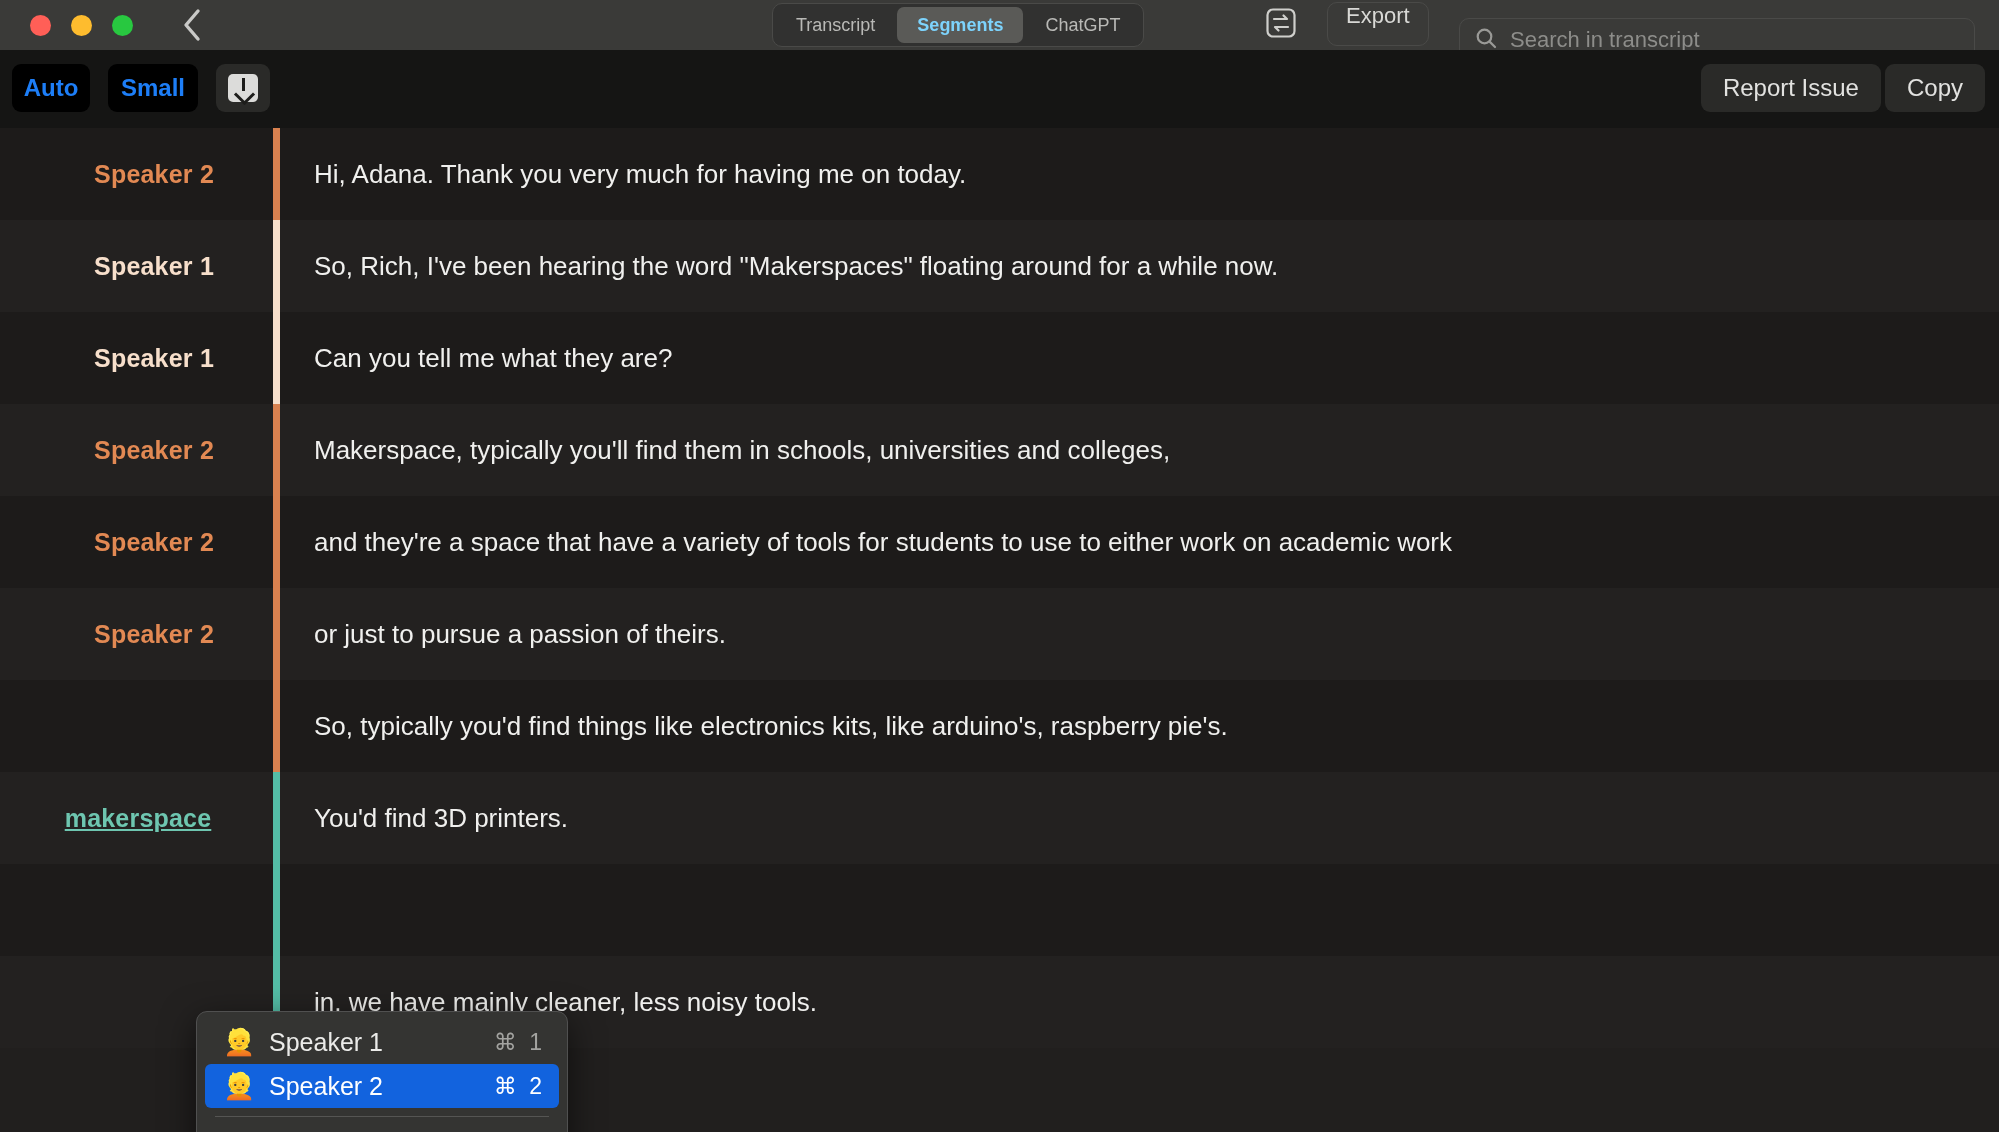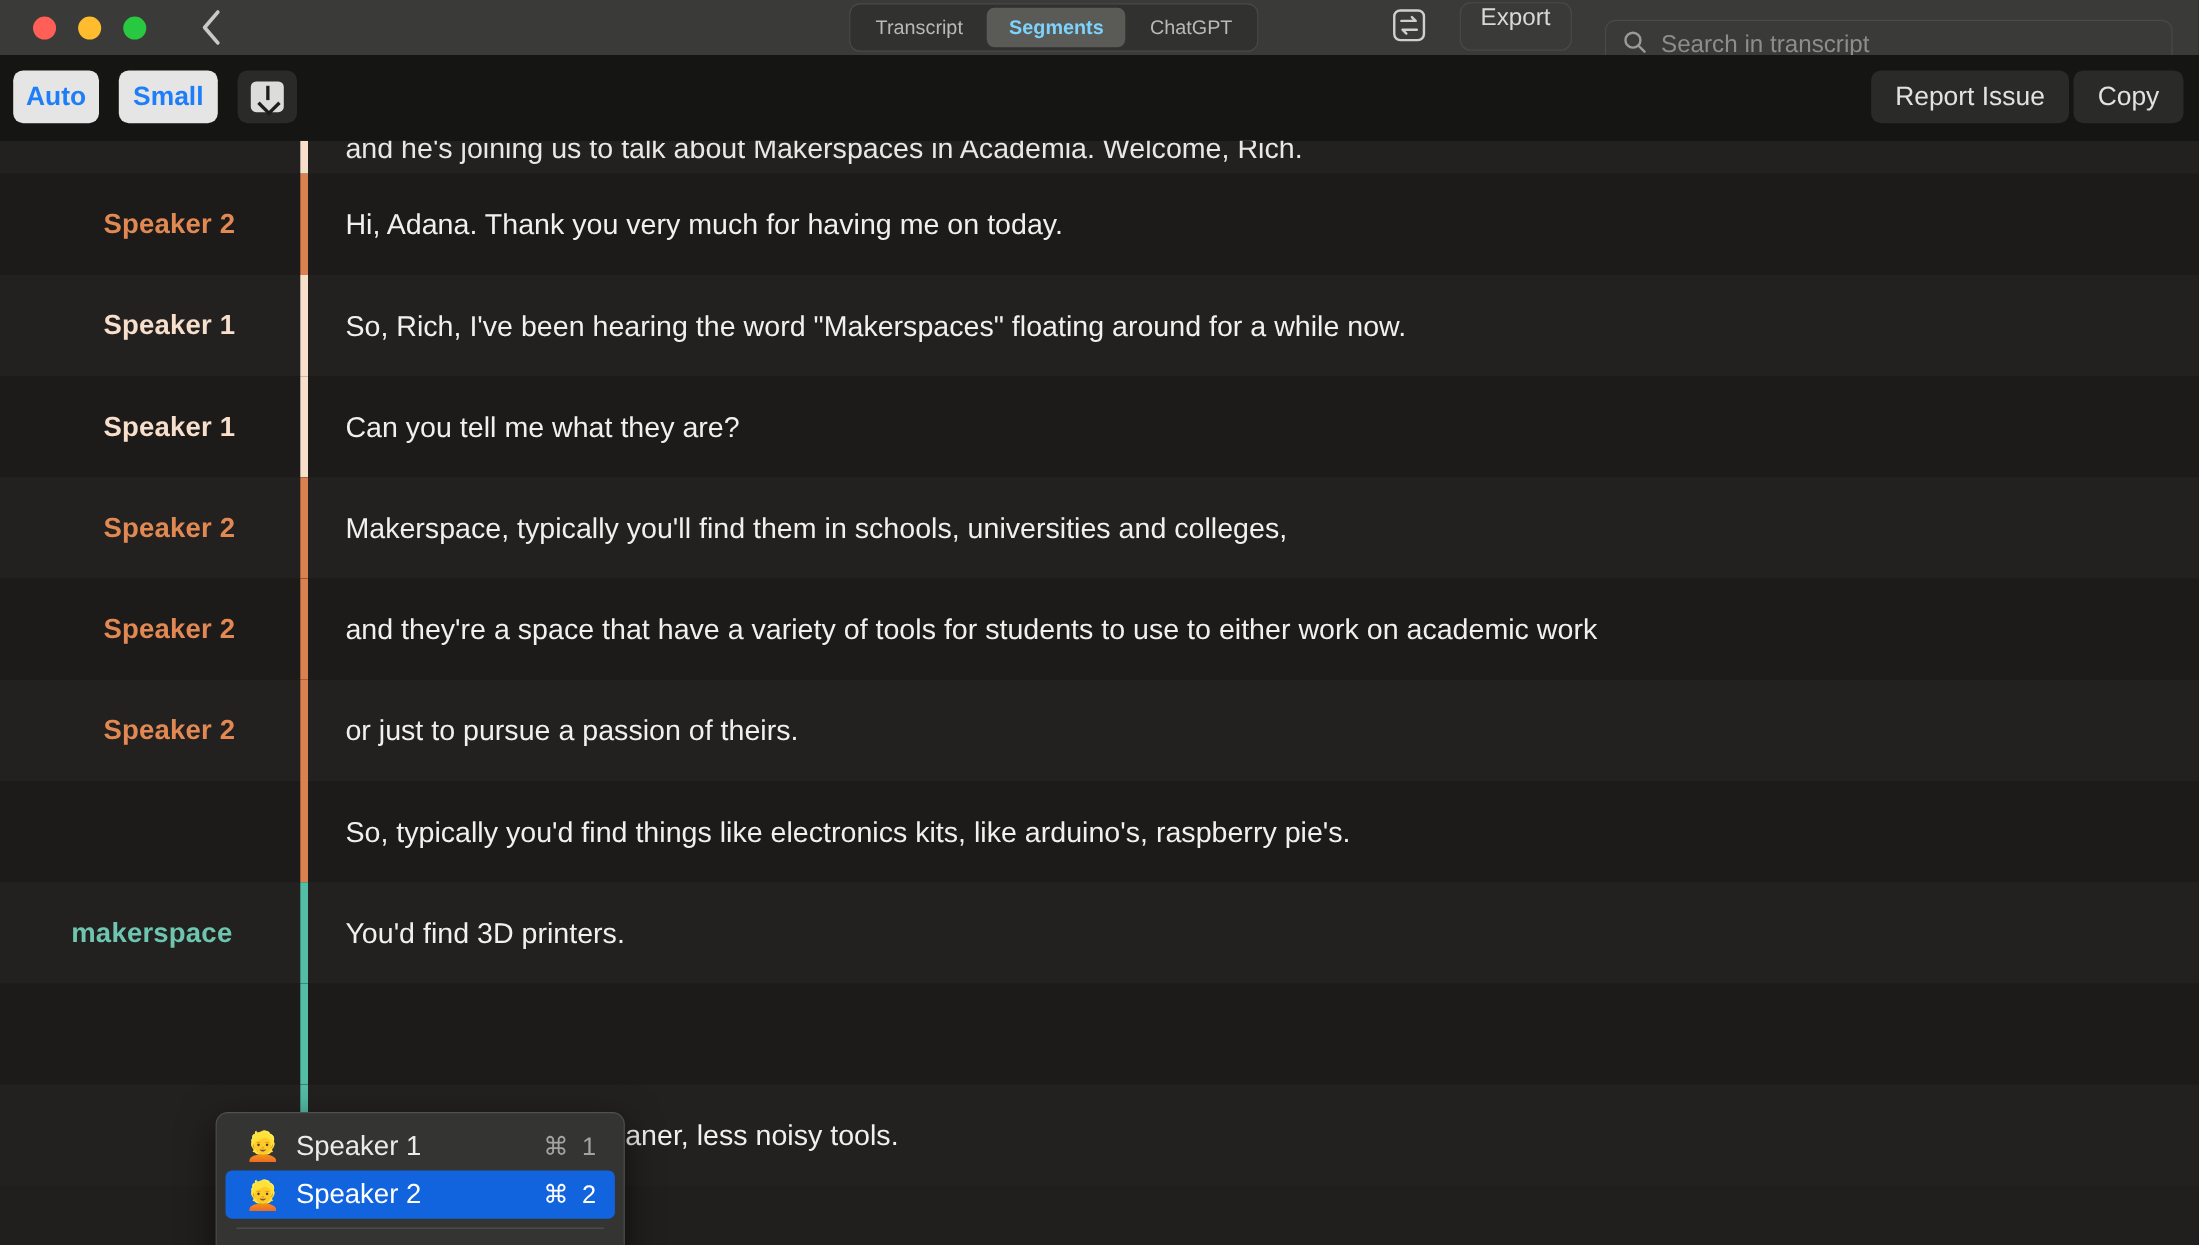--- a/index.html
+++ b/index.html
@@ -102,21 +102,21 @@
   }
   .pill {
     position: absolute;
     top: 14px;
     height: 48px;
     display: flex; align-items: center; justify-content: center;
     border-radius: 9px;
     font-size: 24px;
     font-weight: bold;
   }
-  .pill.blue { background: #e5e5e5; color: #1d7ef7; }
+  .pill.blue { background: #000000; color: #1d7ef7; }
   .pill-auto  { left: 12px;  width: 78px; }
   .pill-small { left: 108px; width: 90px; }
   .dl-btn {
     position: absolute;
     left: 216px; top: 14px;
     width: 54px; height: 48px;
     border-radius: 9px;
     background: #2a2a28;
     display: flex; align-items: center; justify-content: center;
   }
@@ -180,21 +180,21 @@
     width: 276px;
     flex-shrink: 0;
     text-align: right;
     padding-right: 62px;
     font-size: 25px;
     font-weight: bold;
     letter-spacing: 0.2px;
   }
   .spk-1 { color: #f7dfcb; }
   .spk-2 { color: #e28953; }
-  .spk-make { color: #6ec6b0; padding-right: 0; text-align: center; }
+  .spk-make { color: #6ec6b0; padding-right: 0; text-align: center; text-decoration: underline; }
 
   .bar {
     position: absolute;
     left: 273px; top: 0;
     width: 7px; height: 100%;
   }
   .bar-1 { background: #f7dfcb; }
   .bar-2 { background: #d9814f; }
   .bar-3 { background: #54bda6; }
 
@@ -309,25 +309,20 @@
   </div>
 
   <div class="tb-right">
     <div class="tb-btn">Report Issue</div>
     <div class="tb-btn">Copy</div>
   </div>
 </div>
 
 <div class="transcript">
   <div id="rows">
-      <div class="row odd clipped">
-        <div class="spk-col spk-1"></div>
-        <div class="bar bar-1"></div>
-        <div class="utt">and he's joining us to talk about Makerspaces in Academia. Welcome, Rich.</div>
-      </div>
       <div class="row even">
         <div class="spk-col spk-2">Speaker 2</div>
         <div class="bar bar-2"></div>
         <div class="utt">Hi, Adana. Thank you very much for having me on today.</div>
       </div>
       <div class="row odd">
         <div class="spk-col spk-1">Speaker 1</div>
         <div class="bar bar-1"></div>
         <div class="utt">So, Rich, I've been hearing the word "Makerspaces" floating around for a while now.</div>
       </div>

